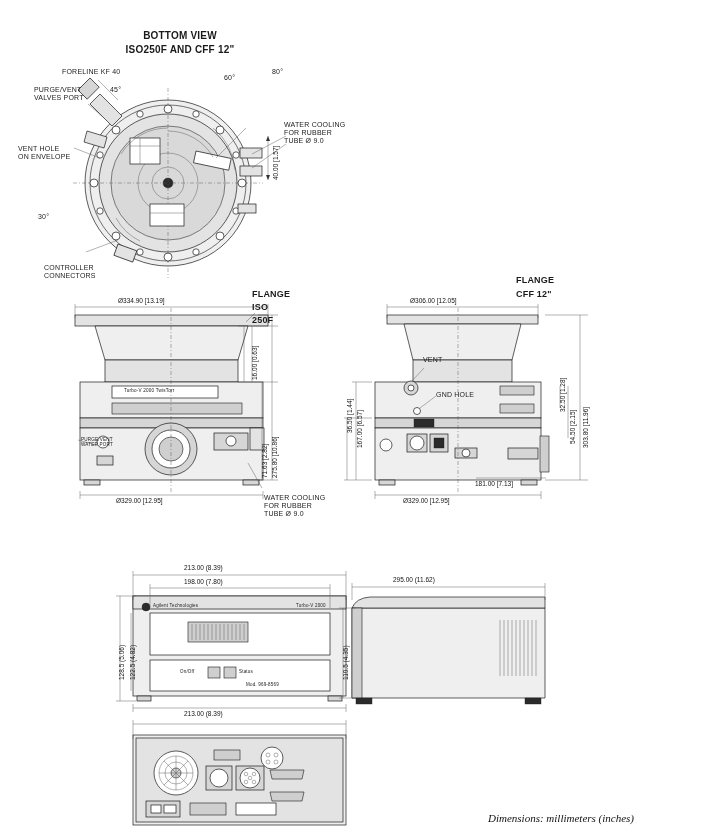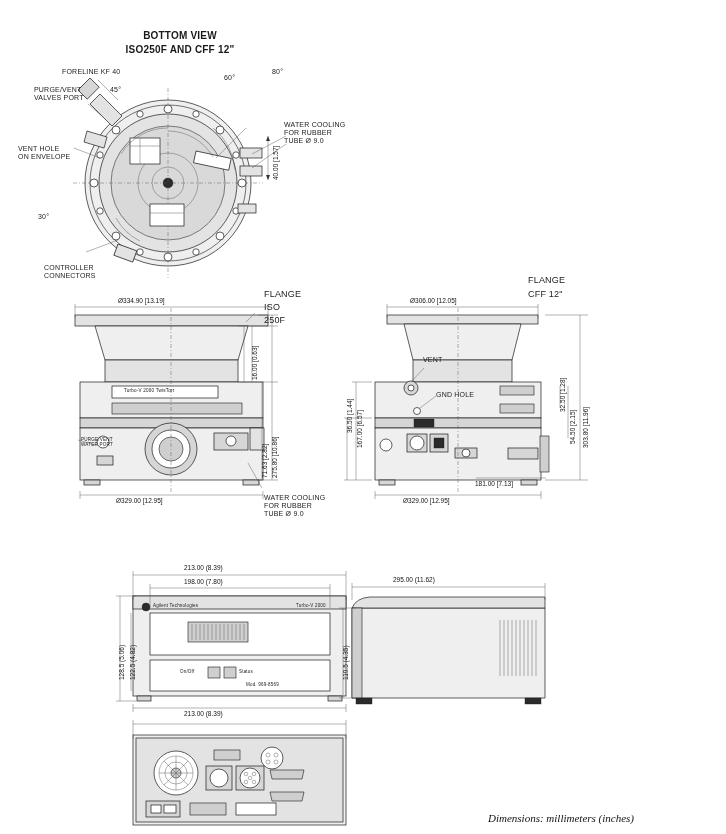--- a/index.html
+++ b/index.html
@@ -1,21 +1,21 @@
 <!DOCTYPE html>
 <html><head>
 <meta charset="utf-8">
 <style>
   html,body{margin:0;padding:0;background:#ffffff;}
   body{width:726px;height:834px;position:relative;font-family:"Liberation Sans",sans-serif;color:#111;overflow:hidden;}
   .root{position:absolute;left:0;top:8px;width:648px;height:834px;}
   .lbl{position:absolute;font-size:7px;line-height:1.15;letter-spacing:.2px;white-space:pre;color:#1a1a1a;}
   .lbl.c{text-align:center;}
   .lbl.big{font-size:10px;font-weight:bold;}
-  .lbl.med{font-size:9px;font-weight:normal;margin-left:12px;}
+  .lbl.med{font-size:9px;font-weight:bold;}
   .vert{transform-origin:0 0;}
   .dim{position:absolute;font-size:6.5px;color:#111;white-space:pre;}
   svg{position:absolute;left:0;top:0;}
   .footer{position:absolute;right:14px;bottom:18px;font-size:11px;font-style:italic;font-family:"Liberation Serif",serif;color:#111;}
   .ln{stroke:#1a1a1a;stroke-width:.6;fill:none;}
   .thin{stroke:#555;stroke-width:.45;fill:none;}
   .dash{stroke:#555;stroke-width:.45;fill:none;stroke-dasharray:4 2 1 2;}
   .fillA{fill:#efefef;stroke:#1a1a1a;stroke-width:.7;}
   .fillB{fill:#e3e3e3;stroke:#1a1a1a;stroke-width:.7;}
   .fillC{fill:#d6d6d6;stroke:#1a1a1a;stroke-width:.7;}

